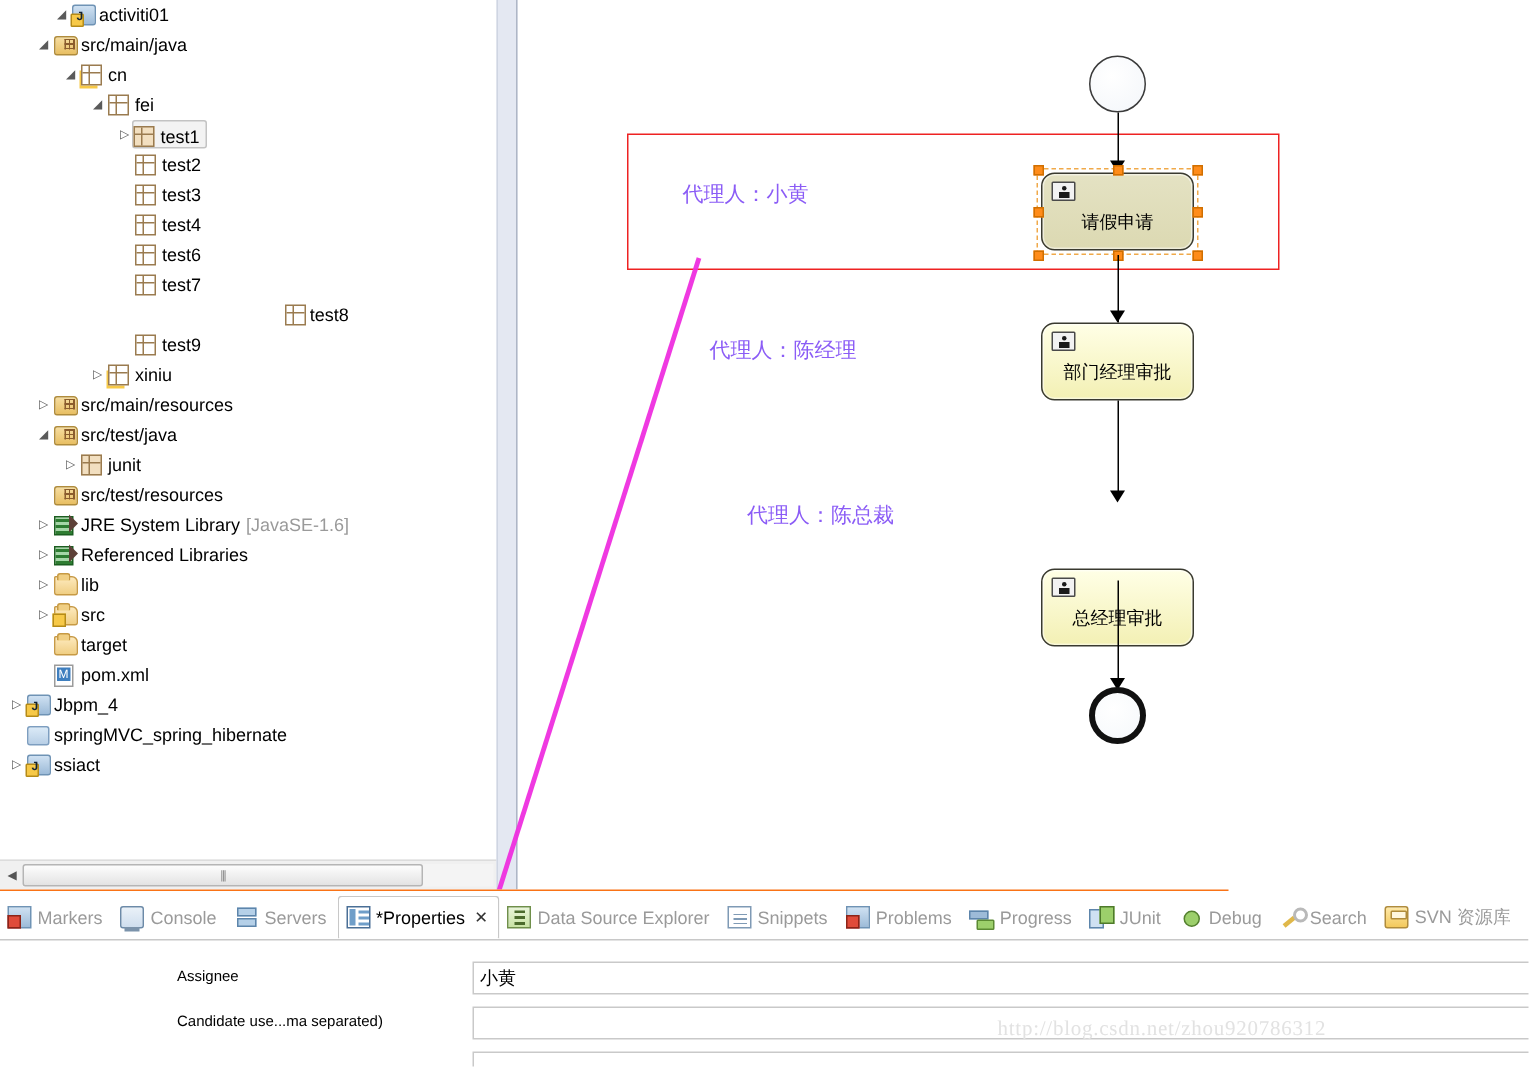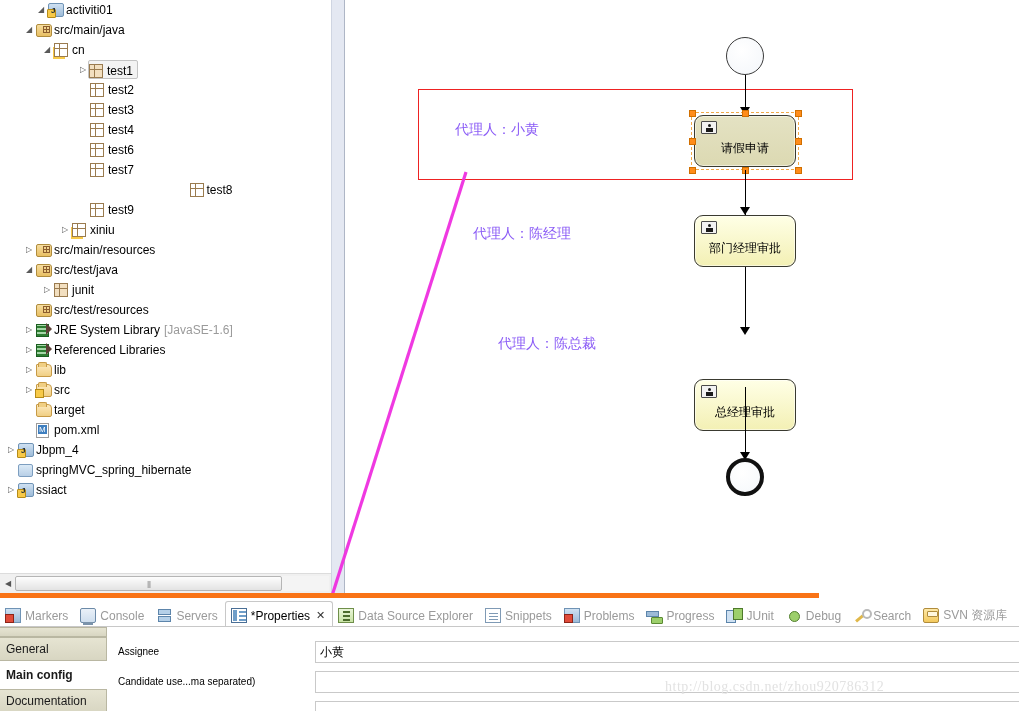--- a/index.html
+++ b/index.html
@@ -162,21 +162,21 @@
     position:absolute; color:#8b5cf6; font-size:14px; white-space:nowrap;
     font-family:"DejaVu Sans","Liberation Sans",sans-serif;
   }
 
   
   #pointer { position:absolute; left:0; top:0; width:1019px; height:711px; pointer-events:none; }
 
   
   #tabbar {
     position:absolute; left:0; top:593px; width:819px; height:33px;
-    background:#ffffff; border-top:5px solid #f97316;
+    background:#ffffff; border-top:1px solid #f97316;
   }
   #tabbar .tabs { position:absolute; left:0; top:0; height:33px; white-space:nowrap; }
   .vtab {
     display:inline-flex; align-items:center; height:26px; margin-top:4px;
     padding:0 7px 0 5px; font-size:12px; color:#9a9a9a;
   }
   .vtab .tic { display:inline-block; width:16px; height:15px; margin-right:4px; position:relative; }
   .vtab.active {
     color:#000; background:#ffffff;
     border:1px solid #c8c8c8; border-bottom:1px solid #fff;
@@ -243,20 +243,21 @@
 </style>
 </head>
 <body>
 
 <div id="root">
 
   <div id="explorer">
       <div class="tree-row" style="padding-left: 4px; margin-left: 30px;"><span class="twisty">◢</span><span><span class="ic"><span class="i-proj warn"></span></span><span class="lbl">activiti01</span></span></div>
       <div class="tree-row" style="padding-left: 22px;"><span class="twisty">◢</span><span><span class="ic"><span class="i-folderpkg"></span></span><span class="lbl">src/main/java</span></span></div>
       <div class="tree-row" style="padding-left: 40px;"><span class="twisty">◢</span><span><span class="ic"><span class="i-pkg warn"></span></span><span class="lbl">cn</span></span></div>
+      <div class="tree-row" style="padding-left: 58px;"><span class="twisty">◢</span><span><span class="ic"><span class="i-pkg"></span></span><span class="lbl">fei</span></span></div>
       <div class="tree-row" style="padding-left: 76px;"><span class="twisty">▷</span><span class="sel-box"><span class="ic"><span class="i-pkg filled"></span></span><span class="lbl">test1</span></span></div>
       <div class="tree-row" style="padding-left: 76px;"><span class="twisty">&nbsp;</span><span><span class="ic"><span class="i-pkg"></span></span><span class="lbl">test2</span></span></div>
       <div class="tree-row" style="padding-left: 76px;"><span class="twisty">&nbsp;</span><span><span class="ic"><span class="i-pkg"></span></span><span class="lbl">test3</span></span></div>
       <div class="tree-row" style="padding-left: 76px;"><span class="twisty">&nbsp;</span><span><span class="ic"><span class="i-pkg"></span></span><span class="lbl">test4</span></span></div>
       <div class="tree-row" style="padding-left: 76px;"><span class="twisty">&nbsp;</span><span><span class="ic"><span class="i-pkg"></span></span><span class="lbl">test6</span></span></div>
       <div class="tree-row" style="padding-left: 76px;"><span class="twisty">&nbsp;</span><span><span class="ic"><span class="i-pkg"></span></span><span class="lbl">test7</span></span></div>
       <div class="tree-row" style="padding-left: 76px; text-align: center;"><span class="twisty">&nbsp;</span><span><span class="ic"><span class="i-pkg"></span></span><span class="lbl">test8</span></span></div>
       <div class="tree-row" style="padding-left: 76px;"><span class="twisty">&nbsp;</span><span><span class="ic"><span class="i-pkg"></span></span><span class="lbl">test9</span></span></div>
       <div class="tree-row" style="padding-left: 58px;"><span class="twisty">▷</span><span><span class="ic"><span class="i-pkg warn"></span></span><span class="lbl">xiniu</span></span></div>
       <div class="tree-row" style="padding-left: 22px;"><span class="twisty">▷</span><span><span class="ic"><span class="i-folderpkg"></span></span><span class="lbl">src/main/resources</span></span></div>
@@ -377,26 +378,20 @@
         </div><div class="vtab">
           <span class="tic tic-search"></span>
           <span>Search</span>
         </div><div class="vtab">
           <span class="tic tic-svn"></span>
           <span>SVN 资源库</span>
         </div></div>
   </div>
 
   <div id="props">
-    <div id="props-tabs">
-        <div class="ptab top-partial"></div>
-        <div class="ptab">General</div>
-        <div class="ptab active">Main config</div>
-        <div class="ptab">Documentation</div>
-      </div>
 
     <div class="prow" style="left:118px; top:10px; width:890px;">
       <div class="plabel" style="left:0; top:0;">Assignee</div>
       <div class="pinput" style="left:197px; top:4px; width:802px;" title="">小黄</div>
     </div>
 
     <div class="prow" style="left:118px; top:40px; width:890px;">
       <div class="plabel" style="left:0; top:0;">Candidate use...ma separated)</div>
       <div class="pinput" style="left:197px; top:4px; width:802px;" title=""></div>
     </div>

